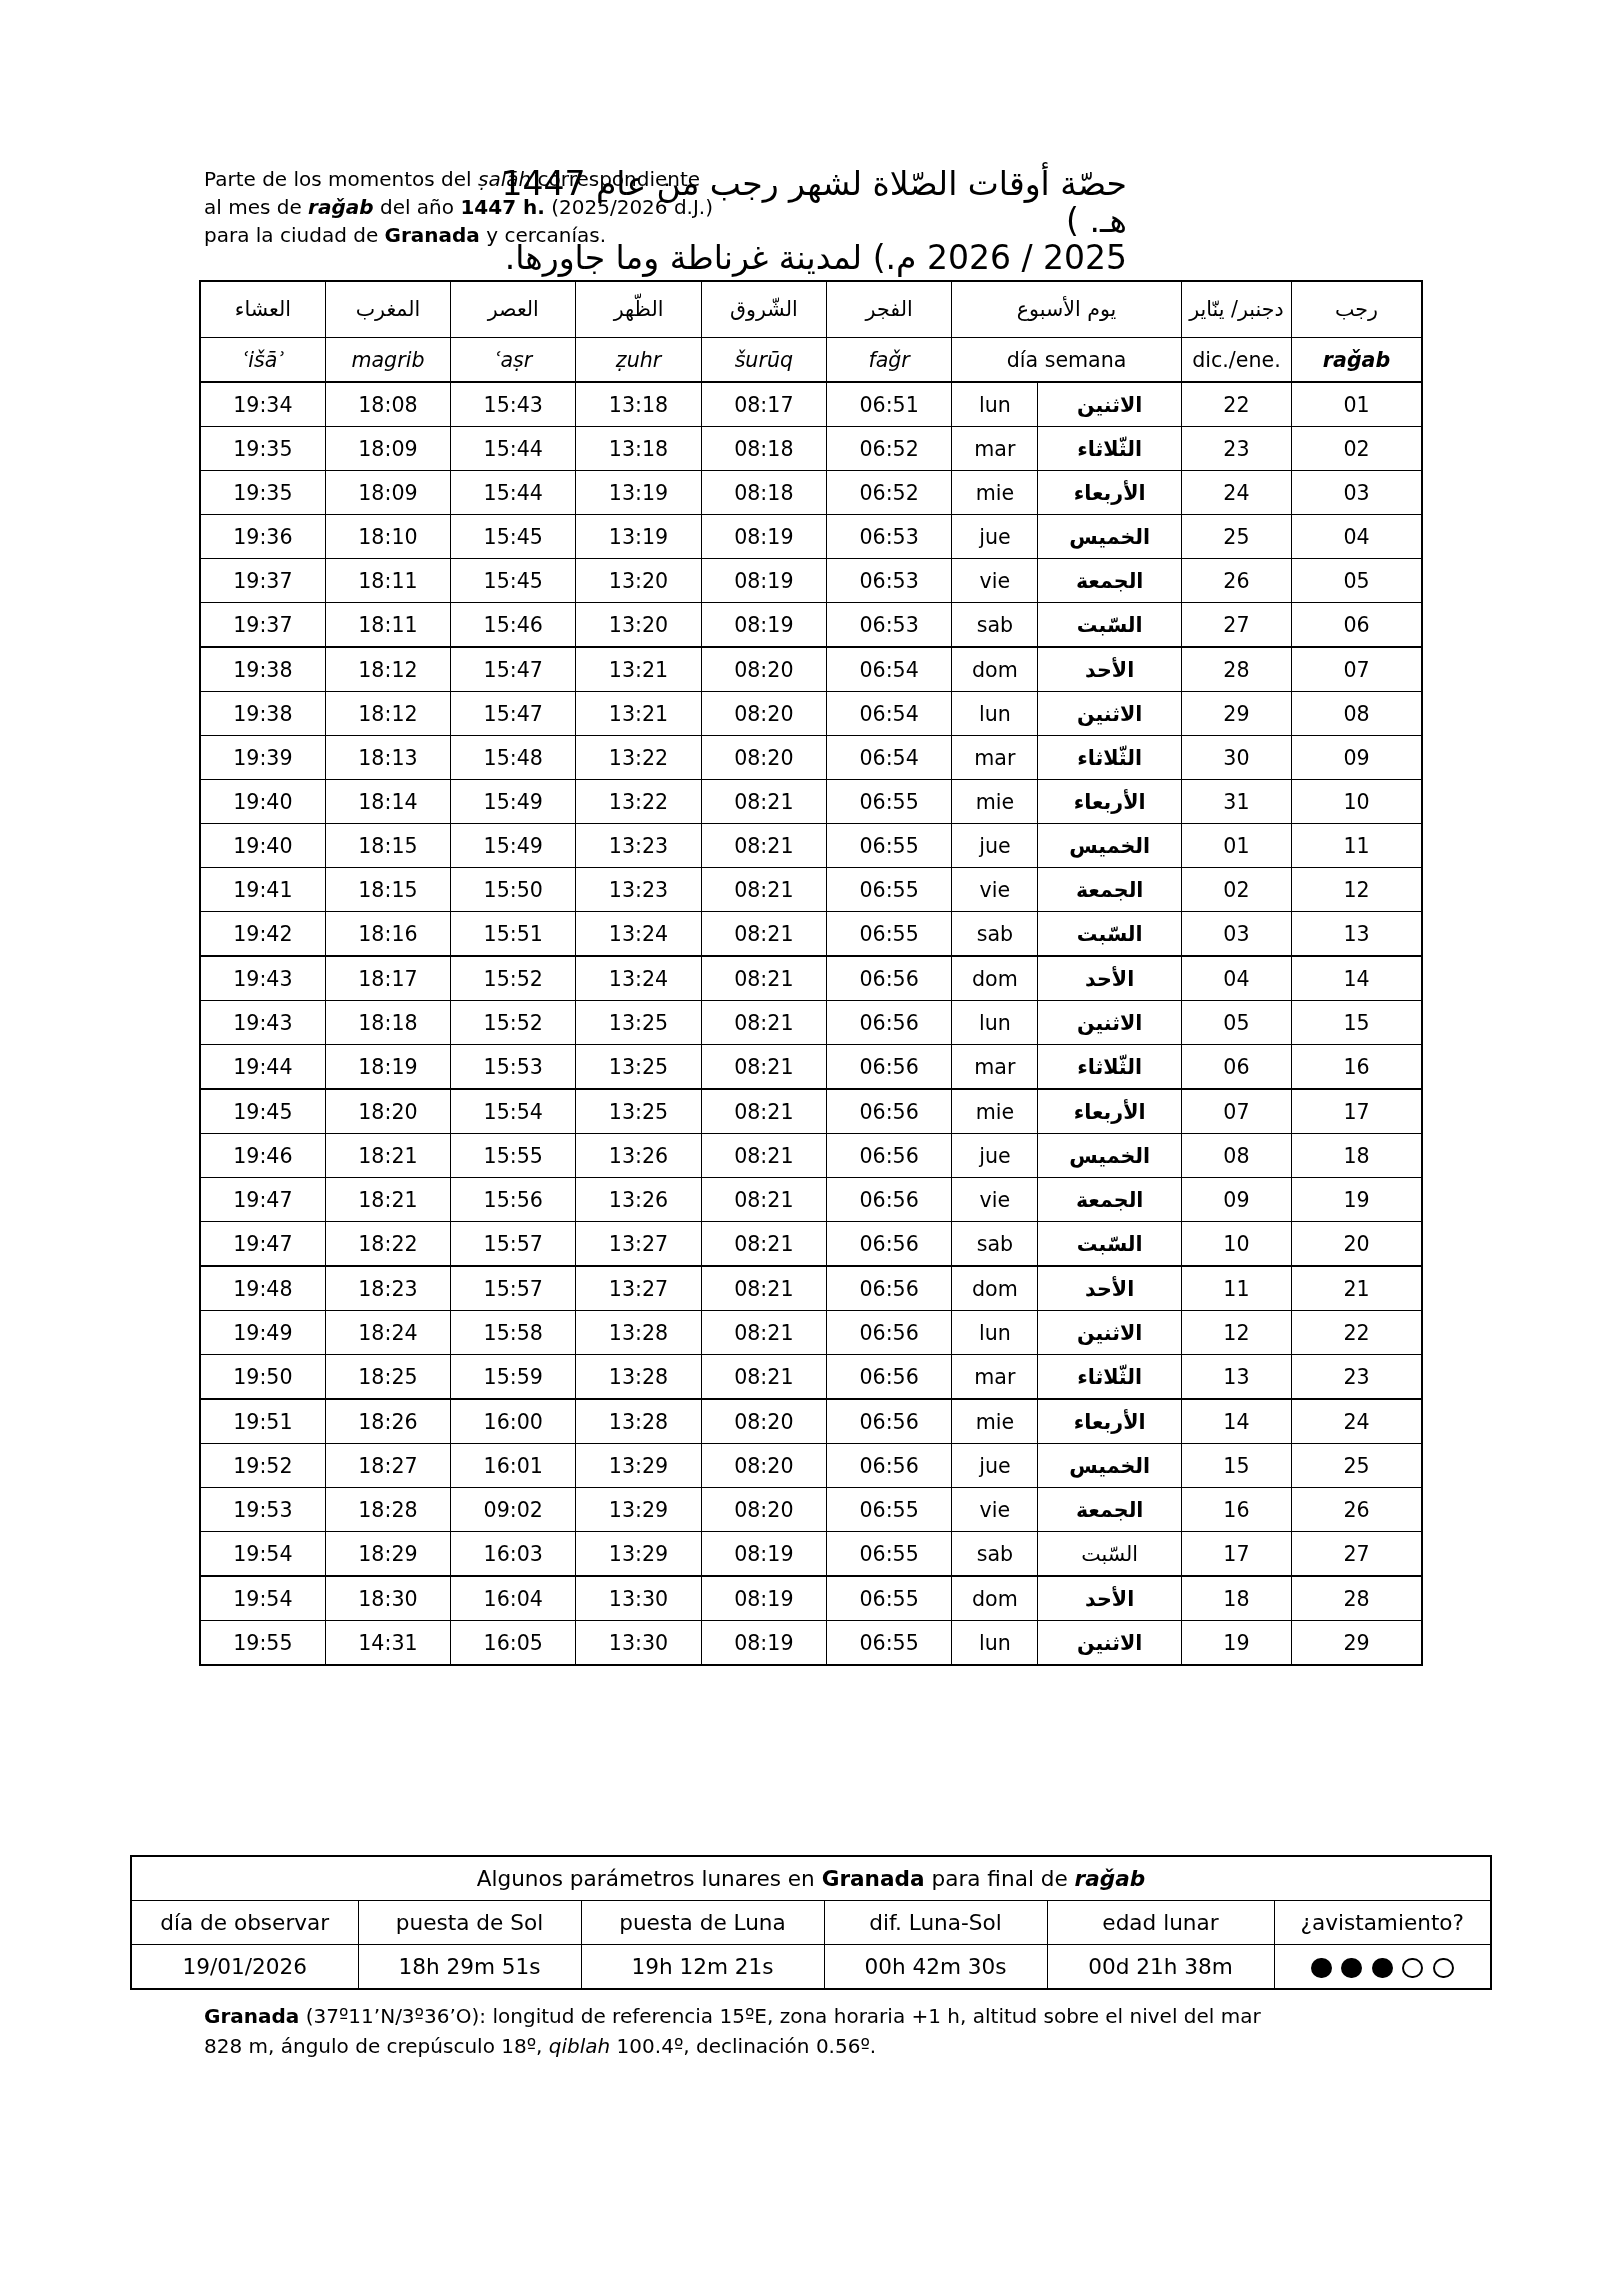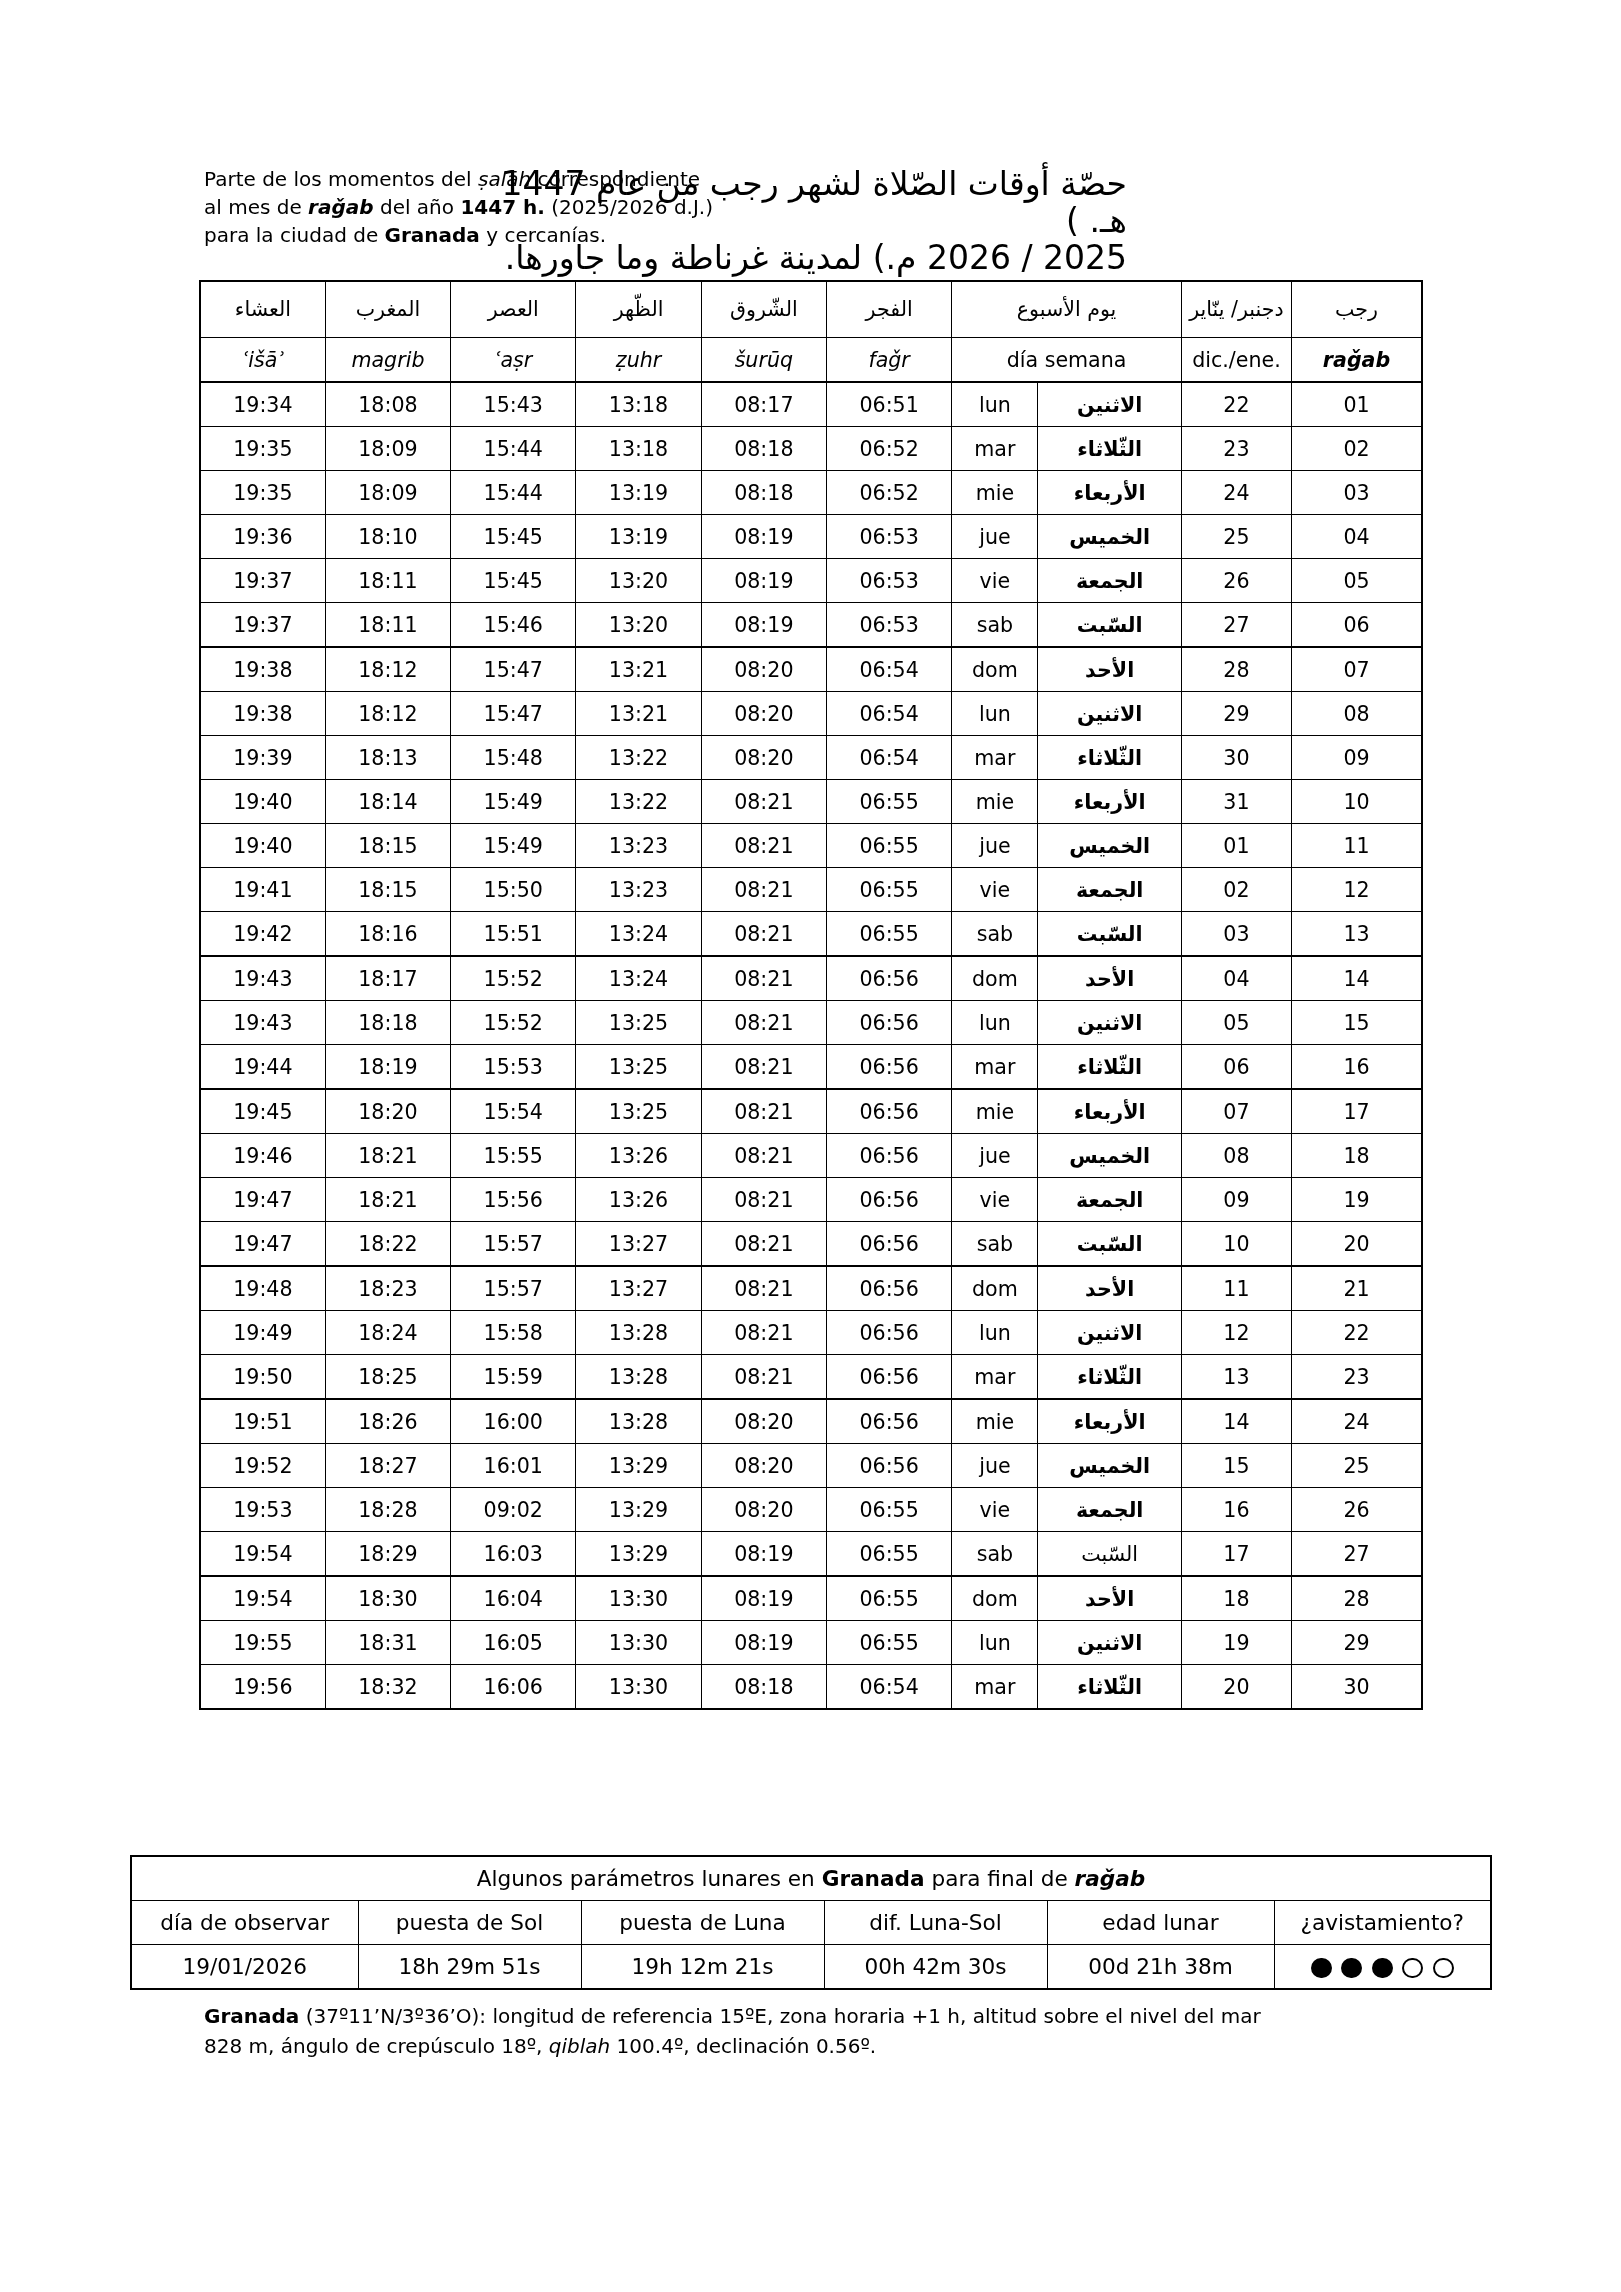--- a/index.html
+++ b/index.html
@@ -559,41 +559,29 @@
             <td>13:30</td>
             <td>08:19</td>
             <td>06:55</td>
             <td>dom</td>
             <td class="arday">الأحد</td>
             <td>18</td>
             <td>28</td>
           </tr>
           <tr>
             <td>19:55</td>
-            <td>18:31</td>
+            <td>14:31</td>
             <td>16:05</td>
             <td>13:30</td>
             <td>08:19</td>
             <td>06:55</td>
             <td>lun</td>
             <td class="arday">الاثنين</td>
             <td>19</td>
             <td>29</td>
-          </tr>
-          <tr>
-            <td>19:56</td>
-            <td>18:32</td>
-            <td>16:06</td>
-            <td>13:30</td>
-            <td>08:18</td>
-            <td>06:54</td>
-            <td>mar</td>
-            <td class="arday">الثّلاثاء</td>
-            <td>20</td>
-            <td>30</td>
           </tr>
         </tbody>
     </table>
   </div>
 
   <div class="ltable-wrap">
     <table class="ltable">
       <colgroup>
         <col style="width:227px">
           <col style="width:223px">

